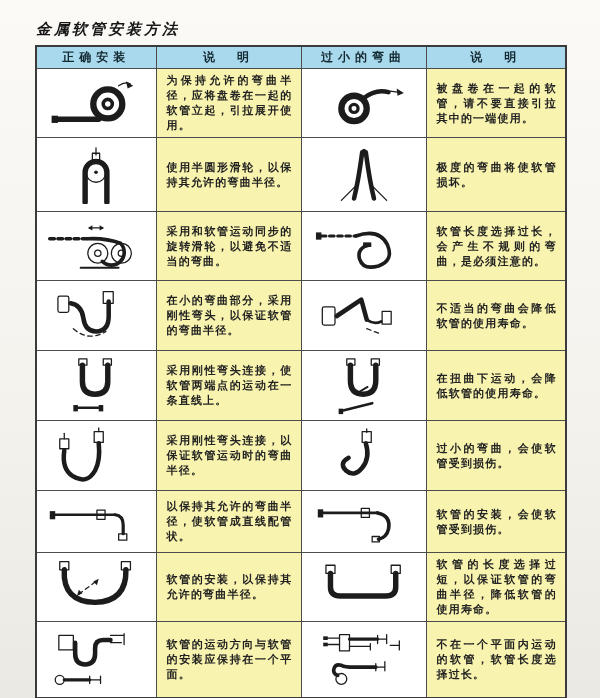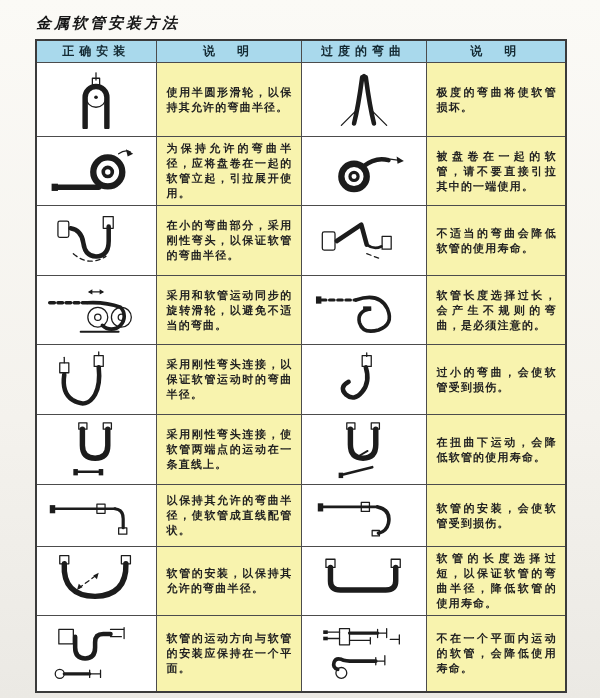--- a/index.html
+++ b/index.html
@@ -6,21 +6,21 @@
   body {
     width:600px; height:698px; overflow:hidden;
     background:linear-gradient(#fbfaf6 0%, #f4f2ed 60%, #ebe9e4 100%);
     font-family:"Liberation Sans", sans-serif;
     color:#1c1c1c;
   }
   .title {
     font-family:"DejaVu Serif", serif;
     font-style:italic; font-weight:bold;
     font-size:15px; letter-spacing:3px;
-    margin:14px 0 6px 36px; color:#161616;
+    margin:20px 0 6px 36px; color:#161616;
   }
   table.install {
     border-collapse:collapse; table-layout:fixed;
     margin-left:35px; width:530px;
     border:2px solid #3b3b3b;
     background:#fff;
   }
   .install th, .install td { border:1px solid #4c4c4c; padding:0; }
   .install th {
     background:#a9d9ec; height:21px;
@@ -49,52 +49,25 @@
     <colgroup>
       <col style="width:120px">
         <col style="width:145px">
         <col style="width:125px">
         <col style="width:140px">
     </colgroup>
     <thead>
       <tr>
         <th>正确安装</th>
         <th>说　明</th>
-        <th>过度的弯曲</th>
+        <th>过小的弯曲</th>
         <th>说　明</th>
       </tr>
     </thead>
     <tbody>
-
-      <tr style="height:74px">
-        <td class="img">
-          <svg class="ill" viewBox="0 0 110 64">
-            <path class="thin" d="M55 2 V10"></path>
-            <rect class="thin" x="51" y="8" width="8" height="7"></rect>
-            <circle class="thin" cx="55" cy="29" r="11"></circle>
-            <circle class="f" cx="55" cy="29" r="2"></circle>
-            <path d="M43 62 V29 a12 12 0 0 1 24 0 V62" stroke-width="6"></path>
-          </svg>
-        </td>
-        <td class="desc">
-          <span class="t">使用半圆形滑轮，以保持其允许的弯曲半径。</span>
-        </td>
-        <td class="img">
-          <svg class="ill" viewBox="0 0 110 64">
-            <path d="M53 7 C51 22 48 42 44 58" stroke-width="5"></path>
-            <path d="M57 7 C59 22 62 42 66 58" stroke-width="5"></path>
-            <path d="M53 7 q2 -5 4 0" stroke-width="3"></path>
-            <path class="thin" d="M46 44 L30 60"></path>
-            <path class="thin" d="M64 44 L80 60"></path>
-          </svg>
-        </td>
-        <td class="desc">
-          <span class="t">极度的弯曲将使软管损坏。</span>
-        </td>
-      </tr>
 
       <tr style="height:65px">
         <td class="img">
           <svg class="ill" viewBox="0 0 110 64">
             <path d="M12 50 H58" stroke-width="6"></path>
             <rect class="f" x="6" y="46" width="7" height="8"></rect>
             <circle cx="68" cy="33" r="16" stroke-width="7"></circle>
             <circle cx="68" cy="33" r="5" stroke-width="4"></circle>
             <path class="thin" d="M80 13 q7 -5 13 -2"></path>
             <polygon class="f" points="96,13 88,8 90,16"></polygon>
@@ -110,43 +83,44 @@
             <path d="M54 27 q14 -11 28 -7" stroke-width="5"></path>
             <path class="thin" d="M84 19 l8 1"></path>
             <polygon class="f" points="99,21 91,16 92,24"></polygon>
           </svg>
         </td>
         <td class="desc">
           <span class="t">被盘卷在一起的软管，请不要直接引拉其中的一端使用。</span>
         </td>
       </tr>
 
-      <tr style="height:70px">
-        <td class="img">
-          <svg class="ill" viewBox="0 0 110 64">
-            <rect class="thin" x="13" y="10" width="12" height="18" rx="2"></rect>
-            <path d="M27 18 q12 2 14 16 q2 15 14 15 q14 0 14 -17 V16" stroke-width="5"></path>
-            <rect class="thin" x="63" y="5" width="11" height="13"></rect>
-            <path class="thin dash" d="M30 46 q17 15 36 3"></path>
-          </svg>
-        </td>
-        <td class="desc">
-          <span class="t">在小的弯曲部分，采用刚性弯头，以保证软管的弯曲半径。</span>
-        </td>
-        <td class="img">
-          <svg class="ill" viewBox="0 0 110 64">
-            <rect class="thin" x="9" y="22" width="14" height="20" rx="2"></rect>
-            <path d="M25 32 L52 14 L58 36" stroke-width="5"></path>
-            <path d="M58 36 q8 6 16 2" stroke-width="3"></path>
-            <rect class="thin" x="75" y="27" width="10" height="14"></rect>
-            <path class="thin dash" d="M58 46 l16 6"></path>
-          </svg>
-        </td>
-        <td class="desc">
-          <span class="t">不适当的弯曲会降低软管的使用寿命。</span>
+      <tr style="height:74px">
+        <td class="img">
+          <svg class="ill" viewBox="0 0 110 64">
+            <path class="thin" d="M55 2 V10"></path>
+            <rect class="thin" x="51" y="8" width="8" height="7"></rect>
+            <circle class="thin" cx="55" cy="29" r="11"></circle>
+            <circle class="f" cx="55" cy="29" r="2"></circle>
+            <path d="M43 62 V29 a12 12 0 0 1 24 0 V62" stroke-width="6"></path>
+          </svg>
+        </td>
+        <td class="desc">
+          <span class="t">使用半圆形滑轮，以保持其允许的弯曲半径。</span>
+        </td>
+        <td class="img">
+          <svg class="ill" viewBox="0 0 110 64">
+            <path d="M53 7 C51 22 48 42 44 58" stroke-width="5"></path>
+            <path d="M57 7 C59 22 62 42 66 58" stroke-width="5"></path>
+            <path d="M53 7 q2 -5 4 0" stroke-width="3"></path>
+            <path class="thin" d="M46 44 L30 60"></path>
+            <path class="thin" d="M64 44 L80 60"></path>
+          </svg>
+        </td>
+        <td class="desc">
+          <span class="t">极度的弯曲将使软管损坏。</span>
         </td>
       </tr>
 
       <tr style="height:69px">
         <td class="img">
           <svg class="ill" viewBox="0 0 110 64">
             <path class="thin" d="M48 12 h14"></path>
             <polygon class="f" points="46,12 51,9 51,15"></polygon>
             <polygon class="f" points="64,12 59,9 59,15"></polygon>
             <path class="dash" d="M4 24 H46" stroke-width="4"></path>
@@ -170,39 +144,40 @@
           </svg>
         </td>
         <td class="desc">
           <span class="t">软管长度选择过长，会产生不规则的弯曲，是必须注意的。</span>
         </td>
       </tr>
 
       <tr style="height:70px">
         <td class="img">
           <svg class="ill" viewBox="0 0 110 64">
-            <path class="thin" d="M20 7 v6"></path>
-            <rect class="thin" x="15" y="13" width="10" height="11"></rect>
-            <path d="M20 26 q-3 20 9 28 q16 10 25 -6 q6 -11 4 -30" stroke-width="5"></path>
-            <rect class="thin" x="53" y="5" width="10" height="12"></rect>
-            <path class="thin" d="M58 1 v4"></path>
-          </svg>
-        </td>
-        <td class="desc">
-          <span class="t">采用刚性弯头连接，以保证软管运动时的弯曲半径。</span>
-        </td>
-        <td class="img">
-          <svg class="ill" viewBox="0 0 110 64">
-            <path class="thin" d="M58 2 v4"></path>
-            <rect class="thin" x="53" y="5" width="10" height="12"></rect>
-            <path d="M57 18 q5 16 -4 27 q-9 11 -18 3 q-8 -8 3 -14" stroke-width="5"></path>
-          </svg>
-        </td>
-        <td class="desc">
-          <span class="t">过小的弯曲，会使软管受到损伤。</span>
+            <rect class="thin" x="13" y="10" width="12" height="18" rx="2"></rect>
+            <path d="M27 18 q12 2 14 16 q2 15 14 15 q14 0 14 -17 V16" stroke-width="5"></path>
+            <rect class="thin" x="63" y="5" width="11" height="13"></rect>
+            <path class="thin dash" d="M30 46 q17 15 36 3"></path>
+          </svg>
+        </td>
+        <td class="desc">
+          <span class="t">在小的弯曲部分，采用刚性弯头，以保证软管的弯曲半径。</span>
+        </td>
+        <td class="img">
+          <svg class="ill" viewBox="0 0 110 64">
+            <rect class="thin" x="9" y="22" width="14" height="20" rx="2"></rect>
+            <path d="M25 32 L52 14 L58 36" stroke-width="5"></path>
+            <path d="M58 36 q8 6 16 2" stroke-width="3"></path>
+            <rect class="thin" x="75" y="27" width="10" height="14"></rect>
+            <path class="thin dash" d="M58 46 l16 6"></path>
+          </svg>
+        </td>
+        <td class="desc">
+          <span class="t">不适当的弯曲会降低软管的使用寿命。</span>
         </td>
       </tr>
 
       <tr style="height:70px">
         <td class="img">
           <svg class="ill" viewBox="0 0 110 64">
             <rect class="thin" x="36" y="2" width="9" height="7"></rect>
             <rect class="thin" x="63" y="2" width="9" height="7"></rect>
             <path d="M40 9 V27 q0 14 14 14 q14 0 14 -14 V9" stroke-width="6"></path>
             <rect class="f" x="30" y="53" width="5" height="7"></rect>
@@ -218,20 +193,45 @@
             <rect class="thin" x="36" y="2" width="9" height="7"></rect>
             <rect class="thin" x="63" y="2" width="9" height="7"></rect>
             <path d="M40 9 V26 q0 15 14 15 q14 0 14 -15 V9" stroke-width="6"></path>
             <path d="M47 40 l12 -7" stroke-width="2"></path>
             <rect class="f" x="27" y="57" width="5" height="6"></rect>
             <path d="M32 59 L64 51" stroke-width="3"></path>
           </svg>
         </td>
         <td class="desc">
           <span class="t">在扭曲下运动，会降低软管的使用寿命。</span>
+        </td>
+      </tr>
+
+      <tr style="height:70px">
+        <td class="img">
+          <svg class="ill" viewBox="0 0 110 64">
+            <path class="thin" d="M20 7 v6"></path>
+            <rect class="thin" x="15" y="13" width="10" height="11"></rect>
+            <path d="M20 26 q-3 20 9 28 q16 10 25 -6 q6 -11 4 -30" stroke-width="5"></path>
+            <rect class="thin" x="53" y="5" width="10" height="12"></rect>
+            <path class="thin" d="M58 1 v4"></path>
+          </svg>
+        </td>
+        <td class="desc">
+          <span class="t">采用刚性弯头连接，以保证软管运动时的弯曲半径。</span>
+        </td>
+        <td class="img">
+          <svg class="ill" viewBox="0 0 110 64">
+            <path class="thin" d="M58 2 v4"></path>
+            <rect class="thin" x="53" y="5" width="10" height="12"></rect>
+            <path d="M57 18 q5 16 -4 27 q-9 11 -18 3 q-8 -8 3 -14" stroke-width="5"></path>
+          </svg>
+        </td>
+        <td class="desc">
+          <span class="t">过小的弯曲，会使软管受到损伤。</span>
         </td>
       </tr>
 
       <tr style="height:62px">
         <td class="img">
           <svg class="ill" viewBox="0 0 110 64">
             <rect class="f" x="4" y="20" width="6" height="9"></rect>
             <path d="M10 24 H76" stroke-width="3"></path>
             <rect class="thin" x="56" y="19" width="9" height="10"></rect>
             <path d="M76 24 q9 1 9 11 V45" stroke-width="3.5"></path>
@@ -303,19 +303,19 @@
             <rect class="f" x="10" y="14" width="5" height="4"></rect>
             <path d="M39 10 H70" stroke-width="3.5"></path>
             <path class="thin" d="M70 6 v9 M70 10 h10 M80 5 v10 M84 17 h10 M94 12 v10"></path>
             <path class="thin" d="M39 18 H62 M62 15 v7"></path>
             <path d="M26 50 q-6 -2 -4 -8 q2 -5 8 -3 q4 2 14 2 h24" stroke-width="4"></path>
             <circle class="thin" cx="30" cy="54" r="6"></circle>
             <path class="thin" d="M68 37 v8 M68 41 h10 M78 35 v10"></path>
           </svg>
         </td>
         <td class="desc">
-          <span class="t">不在一个平面内运动的软管，会降低使用寿命。</span>
+          <span class="t">不在一个平面内运动的软管，软管长度选择过长。</span>
         </td>
       </tr>
 
     </tbody>
   </table>
 </div>
 
 </body></html>

